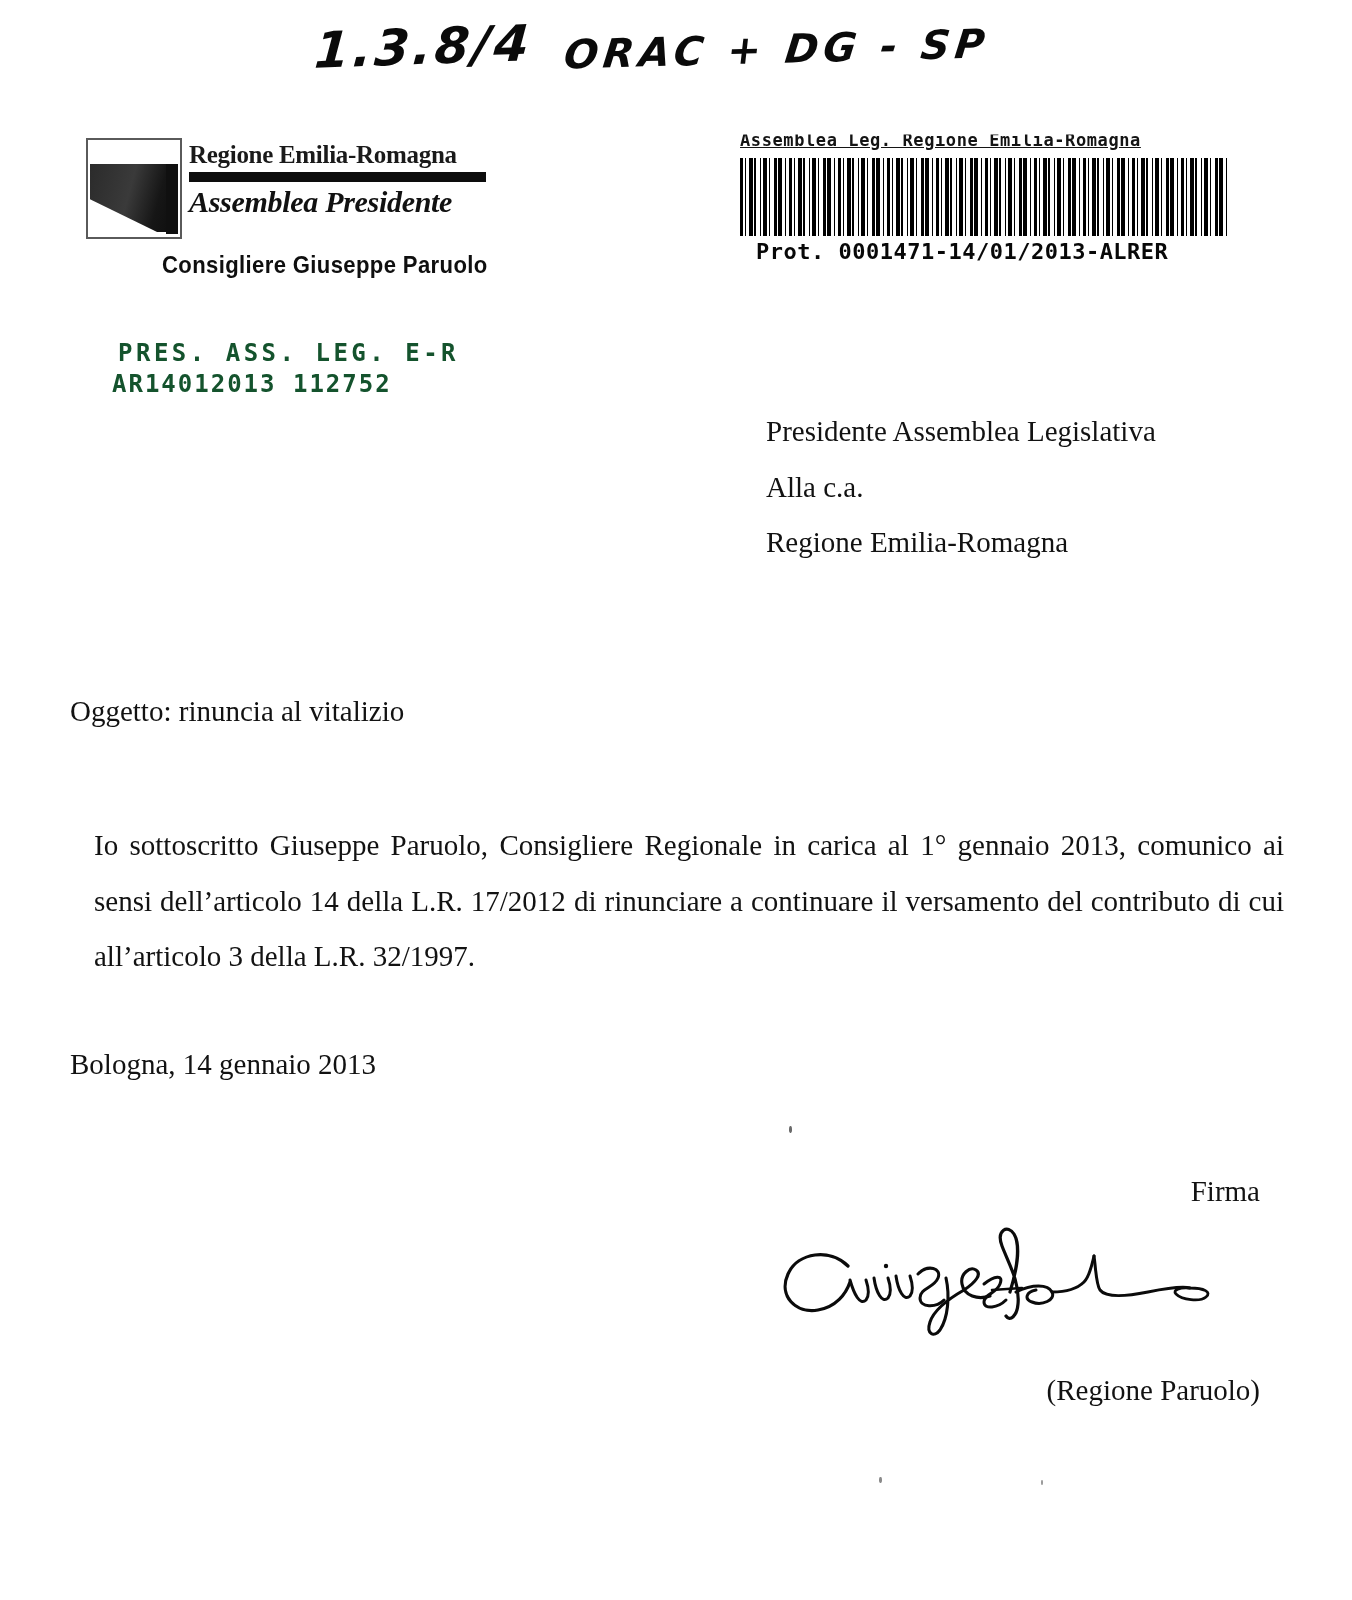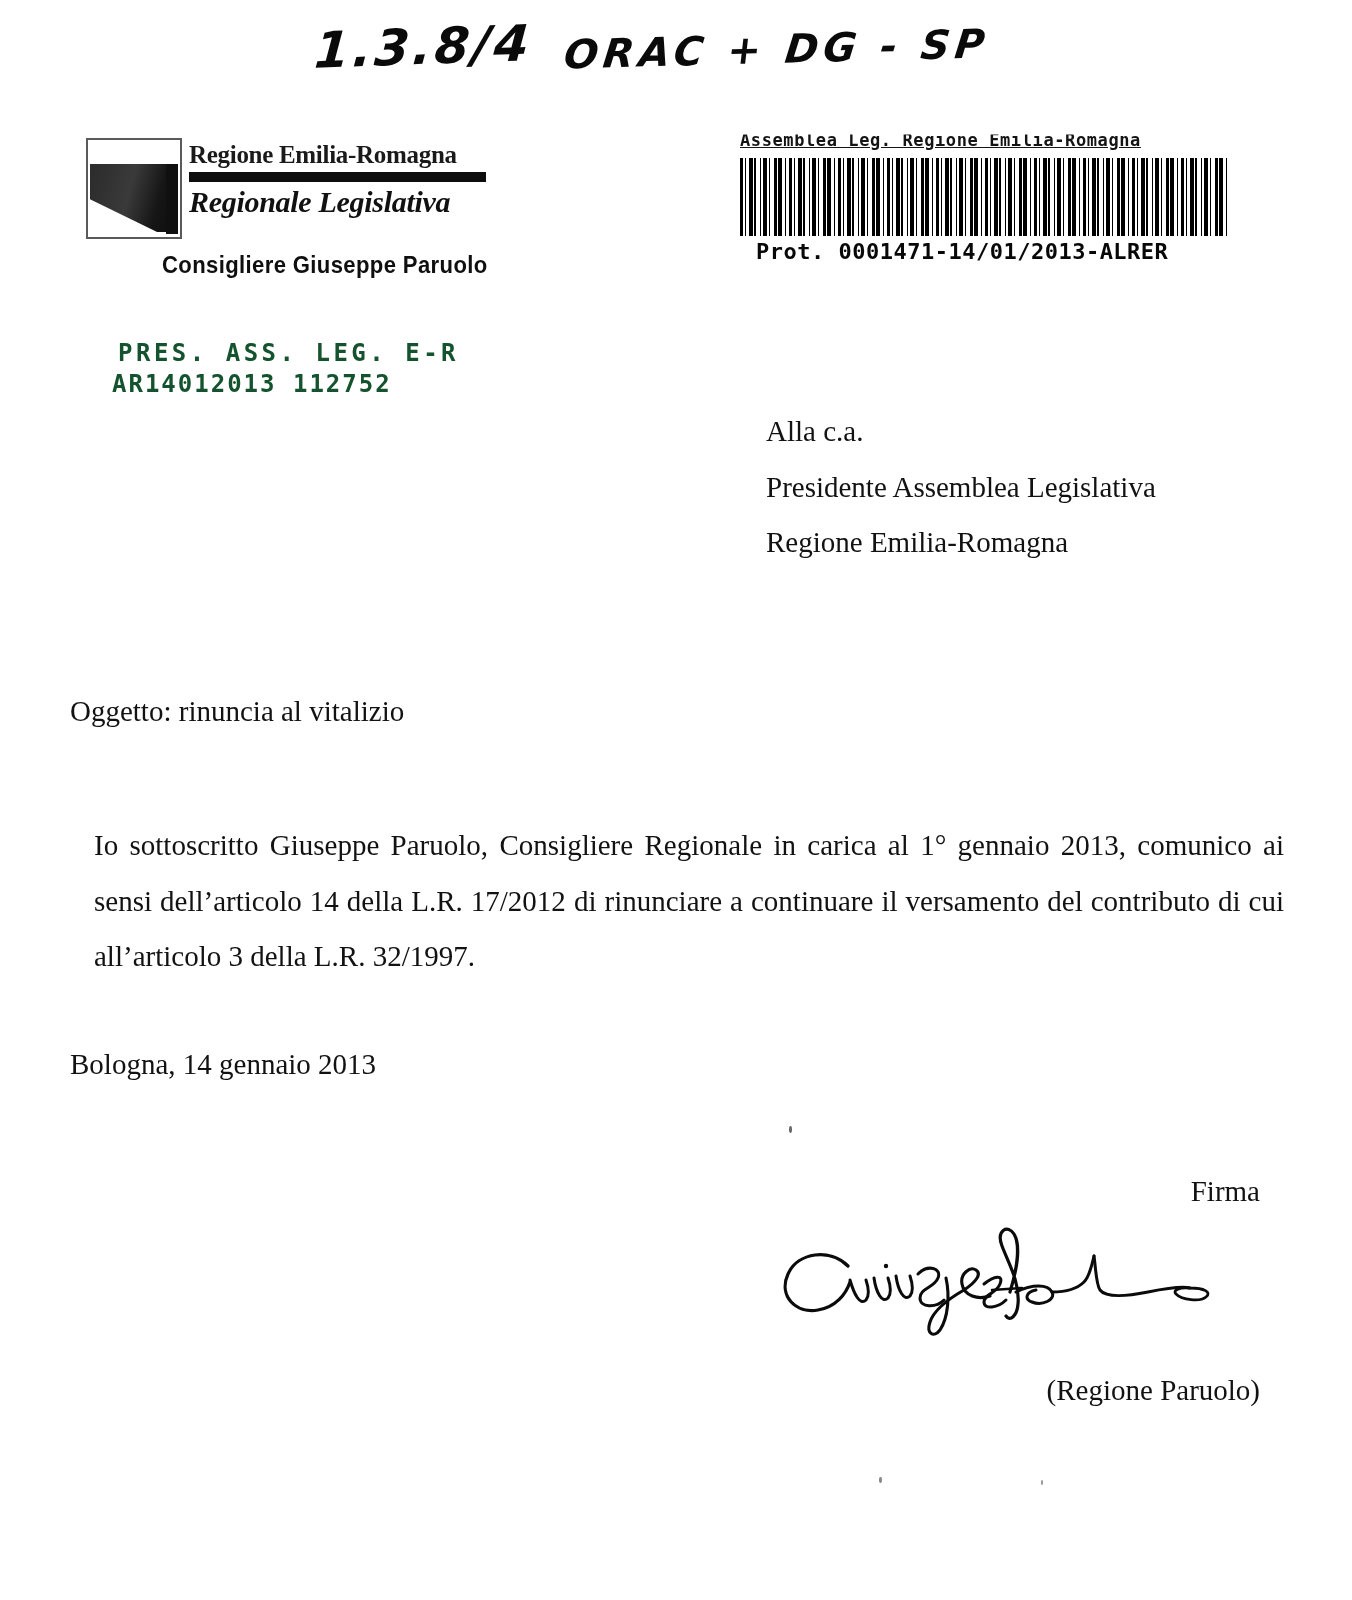--- a/index.html
+++ b/index.html
@@ -289,40 +289,40 @@
 
   <div id="letterhead">
     <div id="letterhead-row">
       <div id="emblem">
         <div id="emblem-wedge"></div>
         <div id="emblem-bar"></div>
       </div>
       <div id="letterhead-text">
         <div id="org-line1">Regione Emilia-Romagna</div>
         <div id="org-rule"></div>
-        <div id="org-line2">Regionale Legislativa</div>
+        <div id="org-line2">Assemblea Presidente</div>
       </div>
     </div>
     <div id="org-role">Consigliere Giuseppe Paruolo</div>
   </div>
 
   <div id="protocol-stamp">
     <div id="protocol-title">Assemblea Leg. Regione Emilia-Romagna</div>
     <div id="barcode"></div>
     <div id="protocol-number">Prot. 0001471-14/01/2013-ALRER</div>
   </div>
 
   <div id="reception-stamp">
     <div id="reception-line1">PRES. ASS. LEG. E-R</div>
     <div id="reception-line2">AR14012013 112752</div>
   </div>
 
   <div id="addressee">
+    <div class="addr-line">Presidente Assemblea Legislativa</div>
     <div class="addr-line">Alla c.a.</div>
-    <div class="addr-line">Presidente Assemblea Legislativa</div>
     <div class="addr-line">Regione Emilia-Romagna</div>
   </div>
 
   <div id="subject">Oggetto: rinuncia al vitalizio</div>
 
   <div id="body-text">
     <p>Io sottoscritto Giuseppe Paruolo, Consigliere Regionale in carica al 1° gennaio 2013, comunico ai sensi dell’articolo 14 della L.R. 17/2012 di rinunciare a continuare il versamento del contributo di cui all’articolo 3 della L.R. 32/1997.</p>
   </div>
 
   <div id="place-date">Bologna, 14 gennaio 2013</div>

